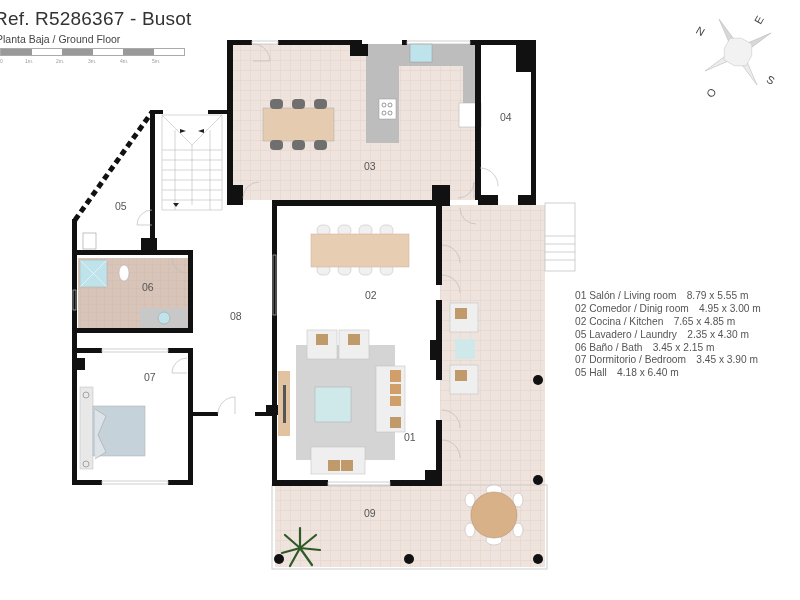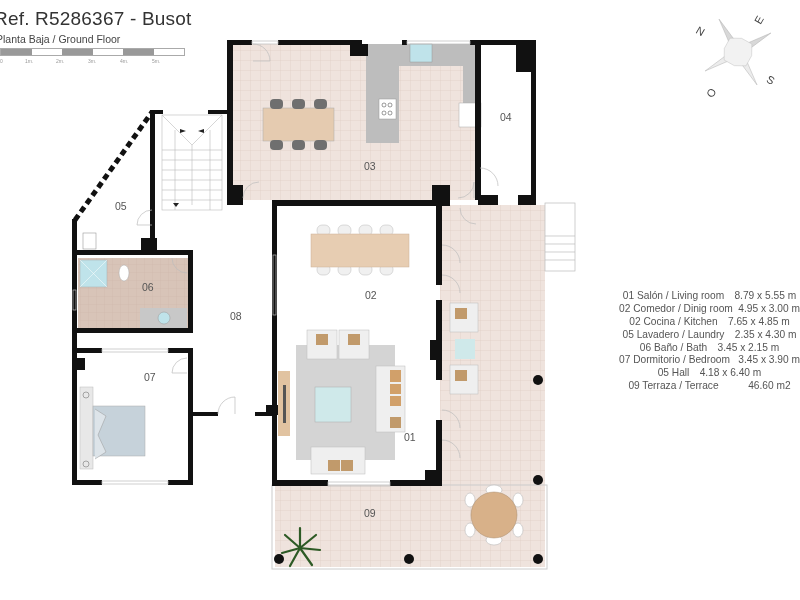--- a/index.html
+++ b/index.html
@@ -7,21 +7,21 @@
   .abs{position:absolute;}
   .title{left:-6px;top:8px;font-size:19px;color:#333;letter-spacing:.2px;white-space:nowrap;}
   .subtitle{left:-4px;top:33px;font-size:10.5px;color:#444;white-space:nowrap;}
   .scale{left:0;top:48px;width:185px;height:8px;display:flex;border:1px solid #aaa;box-sizing:border-box;}
   .scale div{flex:1;height:100%;}
   .scale .dk{background:#999;}
   .scale .lt{background:#fff;}
   .scale-labels{left:0;top:58px;width:190px;height:8px;font-size:5px;color:#999;}
   .scale-labels span{position:absolute;}
   .legend{left:575px;top:290px;width:225px;font-size:10.2px;color:#555;}
-  .legend .row{display:flex;justify-content:center;height:12.9px;line-height:12.9px;white-space:nowrap;margin-left:44px;}
+  .legend .row{display:flex;justify-content:flex-start;height:12.9px;line-height:12.9px;white-space:nowrap;}
   .legend .dim{width:72px;text-align:right;}
   .plan{left:0;top:0;width:800px;height:600px;}
   .roomlabel{font-family:"Liberation Sans",sans-serif;font-size:10.5px;fill:#555;}
 </style>
 </head>
 <body>
 
 <div class="abs title">Ref. R5286367 - Busot</div>
 <div class="abs subtitle">Planta Baja / Ground Floor</div>
 
@@ -321,17 +321,13 @@
       <span class="dim">3.45 x 2.15 m</span>
     </div>
   <div class="row">
       <span>07 Dormitorio / Bedroom</span>
       <span class="dim">3.45 x 3.90 m</span>
     </div>
   <div class="row">
       <span>05 Hall</span>
       <span class="dim">4.18 x 6.40 m</span>
     </div>
-  <div class="row">
-      <span>09 Terraza / Terrace</span>
-      <span class="dim">46.60 m2</span>
-    </div>
 </div>
 
 </body></html>

